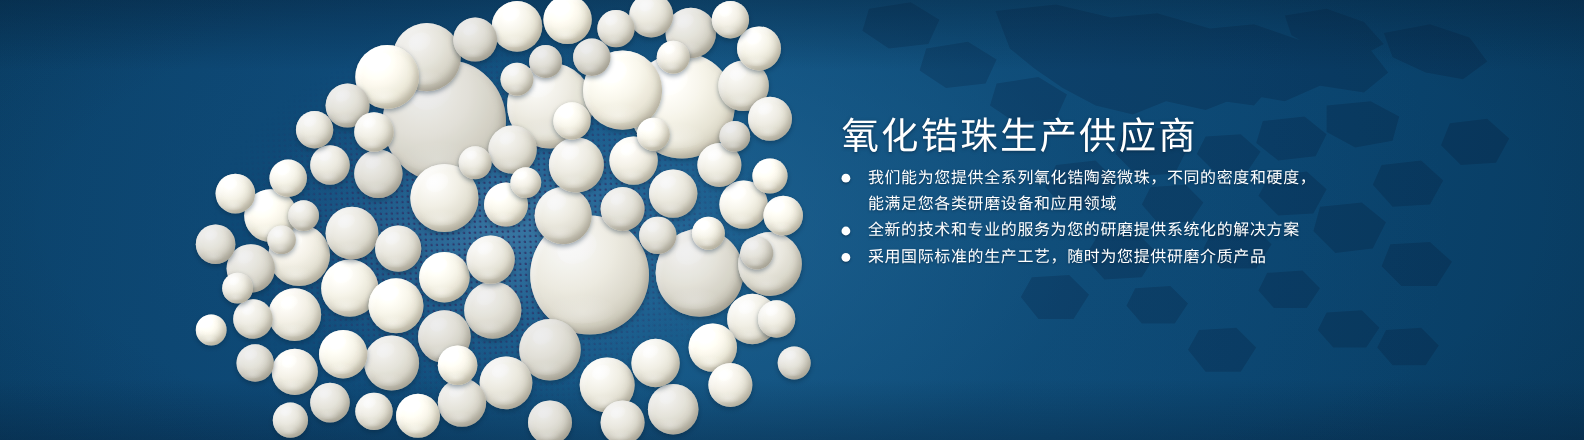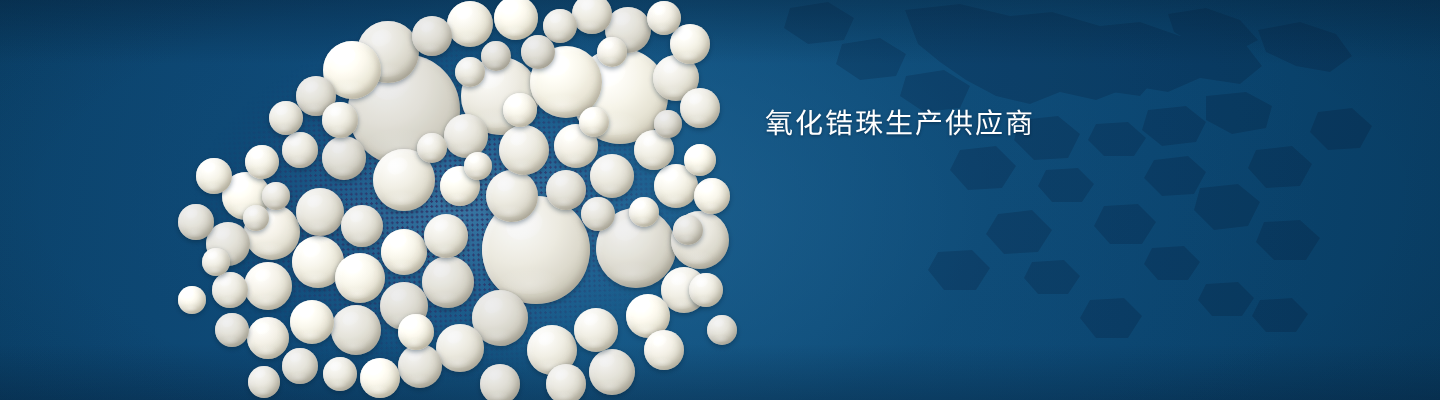--- a/index.html
+++ b/index.html
@@ -128,21 +128,21 @@
 
   
   .copy {
     position: absolute;
     left: 765px;
     top: 104px;
     width: 620px;
   }
   .headline {
     color: #ffffff;
-    font-size: 28px;
+    font-size: 34px;
     line-height: 40px;
     letter-spacing: 2px;
     font-weight: 400;
     margin: 0 0 6px 0;
     text-shadow: 0 1px 3px rgba(3,26,48,0.55);
   }
   .bullets {
     list-style: none;
     margin: 0;
     padding: 0;
@@ -302,15 +302,30 @@
       <div class="bead" style="left: 464px; top: 152px; width: 28px; height: 28px; filter: brightness(1.006) saturate(1.03); z-index: 972;"></div>
       <div class="bead" style="left: 654px; top: 110px; width: 28px; height: 28px; filter: brightness(0.93) saturate(0.9); z-index: 972;"></div>
       <div class="bead" style="left: 243px; top: 205px; width: 26px; height: 26px; filter: brightness(0.974) saturate(0.97); z-index: 974;"></div>
     </div>
 
   <div class="bg-topdark"></div>
 
   <div class="copy">
     <h1 class="headline">氧化锆珠生产供应商</h1>
 
+    <ul class="bullets">
+      <li class="bullet">
+        <span class="dot"></span>
+        <span>我们能为您提供全系列氧化锆陶瓷微珠，不同的密度和硬度，</span>
+        <span class="l2">能满足您各类研磨设备和应用领域</span>
+      </li>
+      <li class="bullet">
+        <span class="dot"></span>
+        <span>全新的技术和专业的服务为您的研磨提供系统化的解决方案</span>
+      </li>
+      <li class="bullet">
+        <span class="dot"></span>
+        <span>采用国际标准的生产工艺，随时为您提供研磨介质产品</span>
+      </li>
+    </ul>
   </div>
 
 </div>
 
 </body></html>

